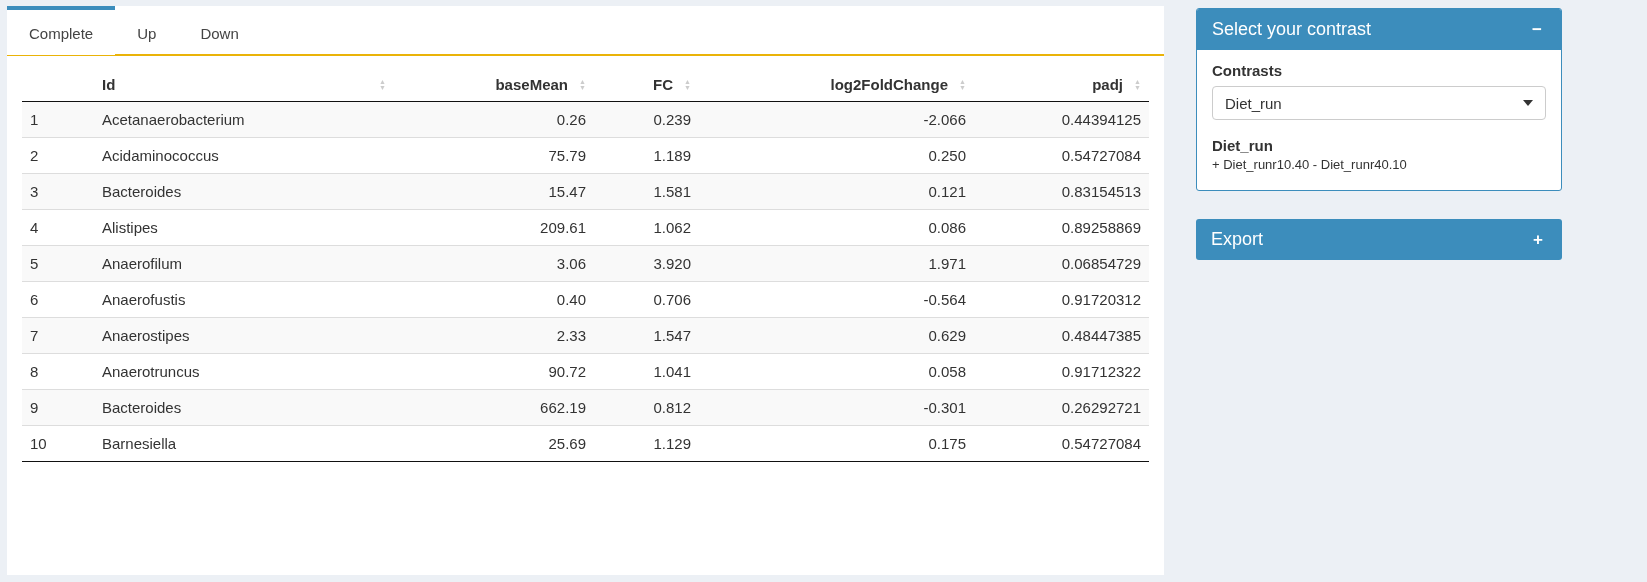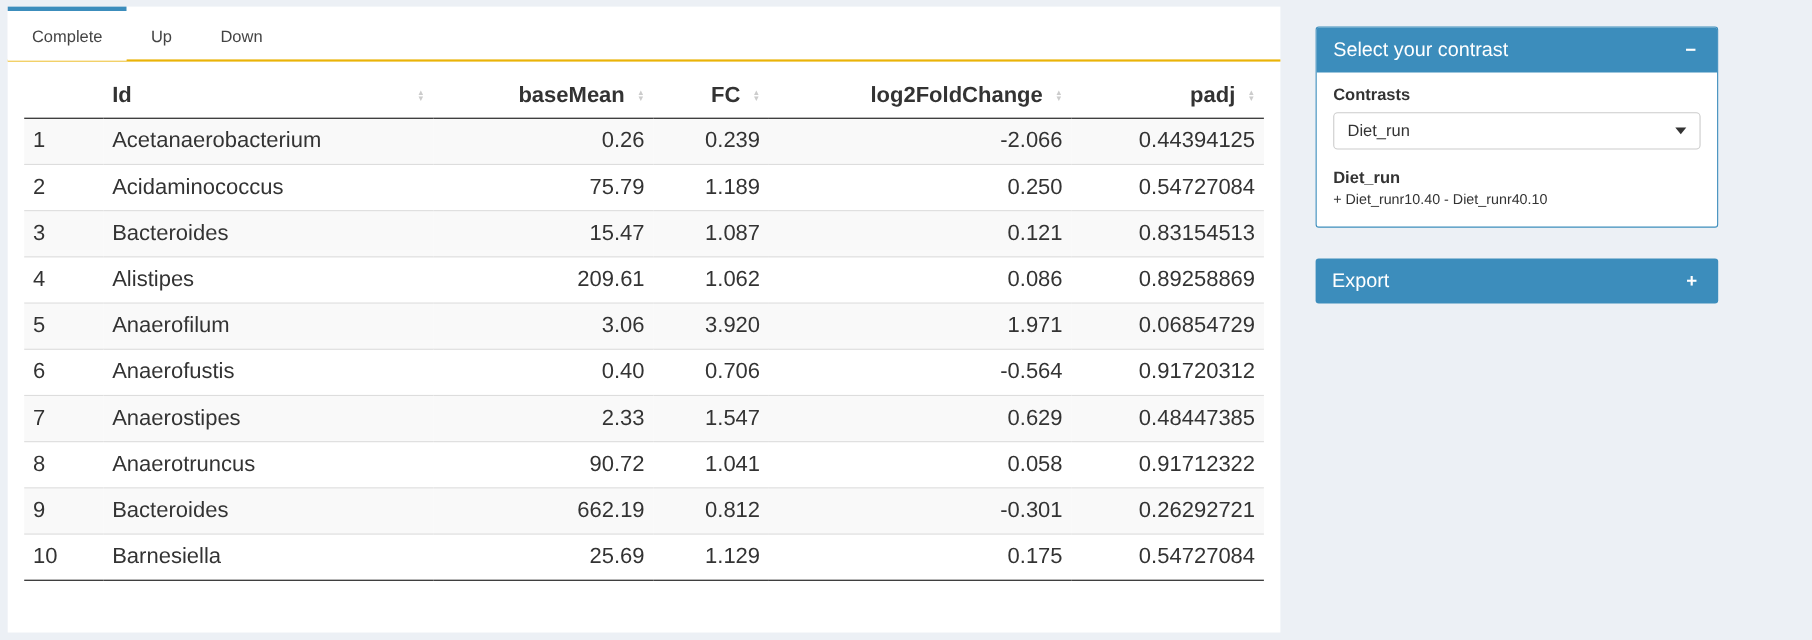--- a/index.html
+++ b/index.html
@@ -27,21 +27,21 @@
     border:1px solid #999; border-top-color:#7b7b7b; background:#fff;
     padding:2px 5px 2px 7px; font-weight:700; cursor:pointer;
   }
   .caret-sm { font-size:9px; color:#333; }
   .search-control { display:flex; align-items:center; gap:9px; font-weight:700; }
   .search-input {
     width:157px; height:27px; border:1px solid #aaa; border-top-color:#8a8a8a;
     background:#fff; outline:none; font-family:inherit; font-size:14px; padding:0 6px;
   }
 
-  table.dt { width:100%; border-collapse:collapse; font-size:20px; }
+  table.dt { width:100%; border-collapse:collapse; font-size:15px; }
   .dt thead th {
     position:relative; font-weight:700; text-align:right;
     padding:8px 26px 8px 8px; border-bottom:1px solid #111; white-space:nowrap;
   }
   .dt thead th.col-num { padding:8px; }
   .dt thead th.col-id { text-align:left; }
   .sort-icon { position:absolute; right:8px; top:50%; transform:translateY(-50%);
     display:inline-flex; flex-direction:column; align-items:center; }
   .sort-icon::before { content:"▲"; font-size:7px; line-height:6px; color:#ccc; }
   .sort-icon::after  { content:"▼"; font-size:7px; line-height:6px; color:#ccc; }
@@ -59,21 +59,21 @@
   .pg { padding:6px 13px; margin-left:2px; color:#333; cursor:pointer; border:1px solid transparent; border-radius:2px; }
   .pg.prev { color:#666; cursor:default; margin-right:8px; }
   .pg.next { color:#333; margin-left:10px; }
   .pg.ellipsis { color:#666; cursor:default; padding:6px 8px; }
   .pg.current {
     border:1px solid #cacaca; background:linear-gradient(to bottom,#fff 0%,#dcdcdc 100%);
     cursor:default;
   }
 
   
-  .sidebar { width:366px; margin-left:32px; margin-top:18px; }
+  .sidebar { width:366px; margin-left:32px; margin-top:2px; }
   .box { border-radius:3px; margin-bottom:28px; }
   .contrast-box { border:1px solid #3c8dbc; background:#fff; }
   .box-header {
     background:#3c8dbc; color:#fff; padding:10px 15px;
     display:flex; justify-content:space-between; align-items:center;
     border-radius:2px 2px 0 0;
   }
   .export-box .box-header { border-radius:3px; }
   .box-title { font-size:18px; }
   .collapse-btn { font-size:17px; font-weight:700; cursor:pointer; line-height:1; padding:2px 4px; }
@@ -153,21 +153,21 @@
             <td class="cell-id">Acidaminococcus</td>
             <td class="cell-r">75.79</td>
             <td class="cell-r">1.189</td>
             <td class="cell-r">0.250</td>
             <td class="cell-r">0.54727084</td>
           </tr>
           <tr>
             <td class="cell-num">3</td>
             <td class="cell-id">Bacteroides</td>
             <td class="cell-r">15.47</td>
-            <td class="cell-r">1.087</td>
+            <td class="cell-r">1.581</td>
             <td class="cell-r">0.121</td>
             <td class="cell-r">0.83154513</td>
           </tr>
           <tr>
             <td class="cell-num">4</td>
             <td class="cell-id">Alistipes</td>
             <td class="cell-r">209.61</td>
             <td class="cell-r">1.062</td>
             <td class="cell-r">0.086</td>
             <td class="cell-r">0.89258869</td>

